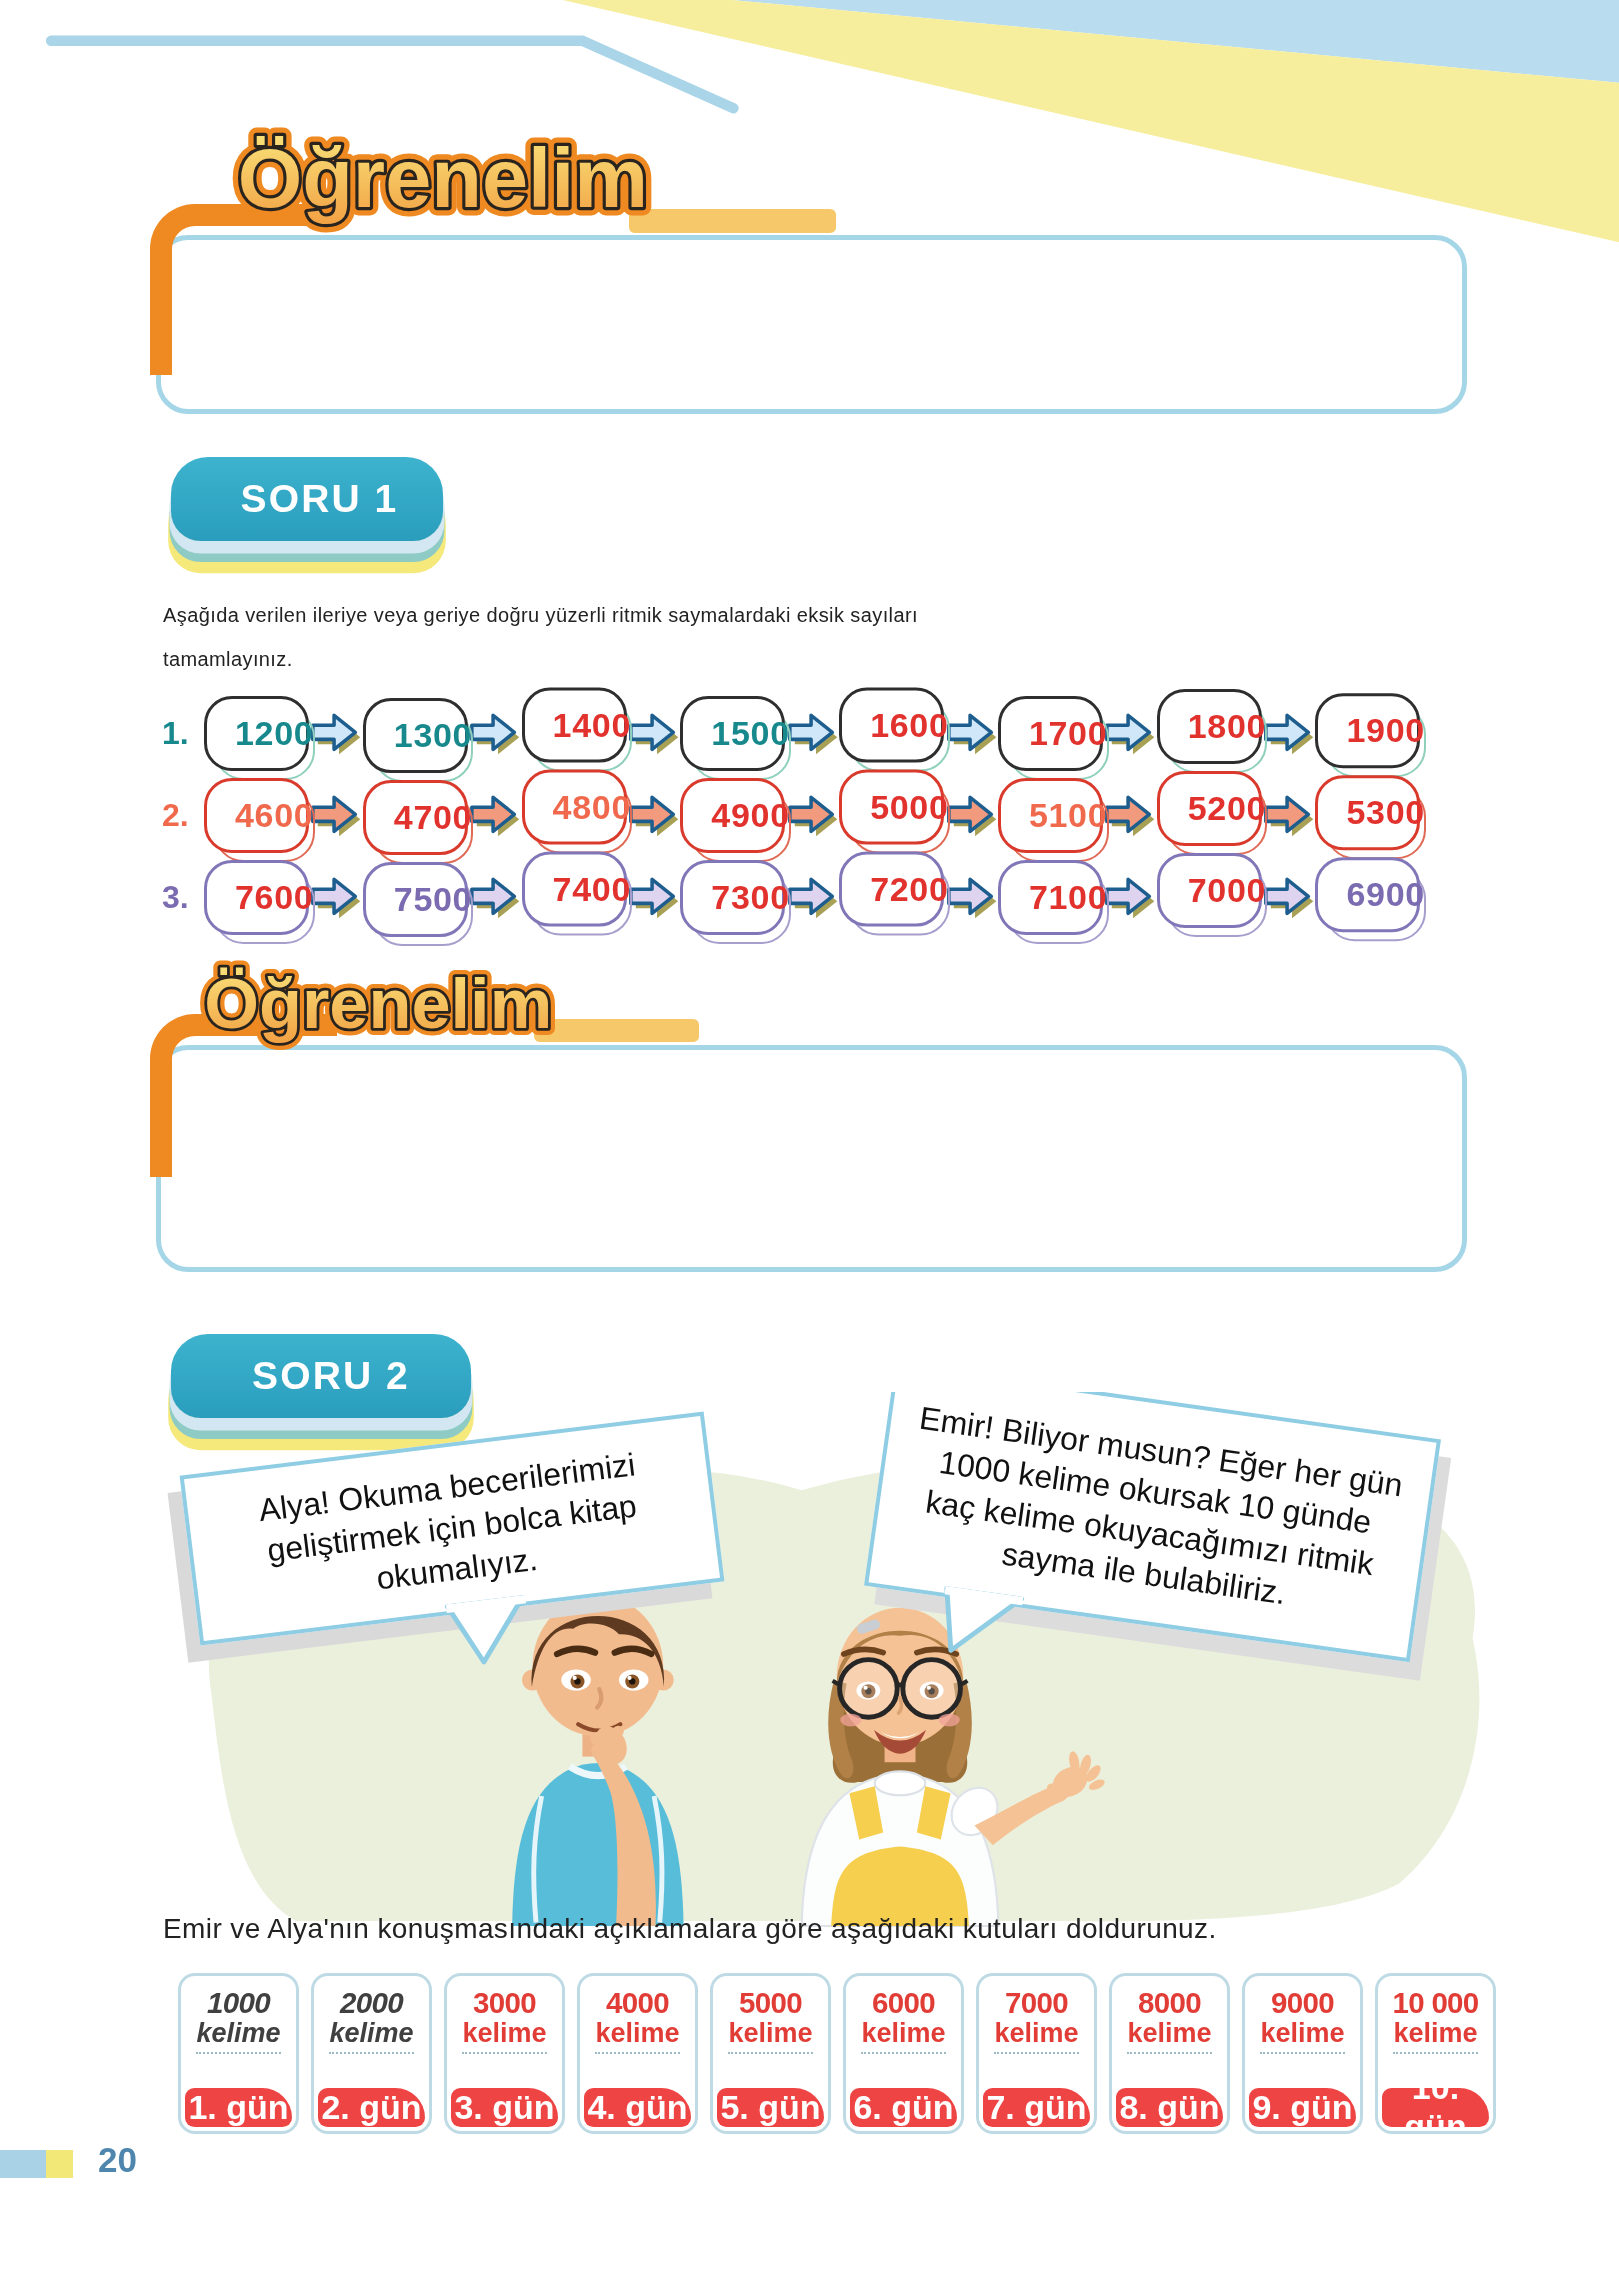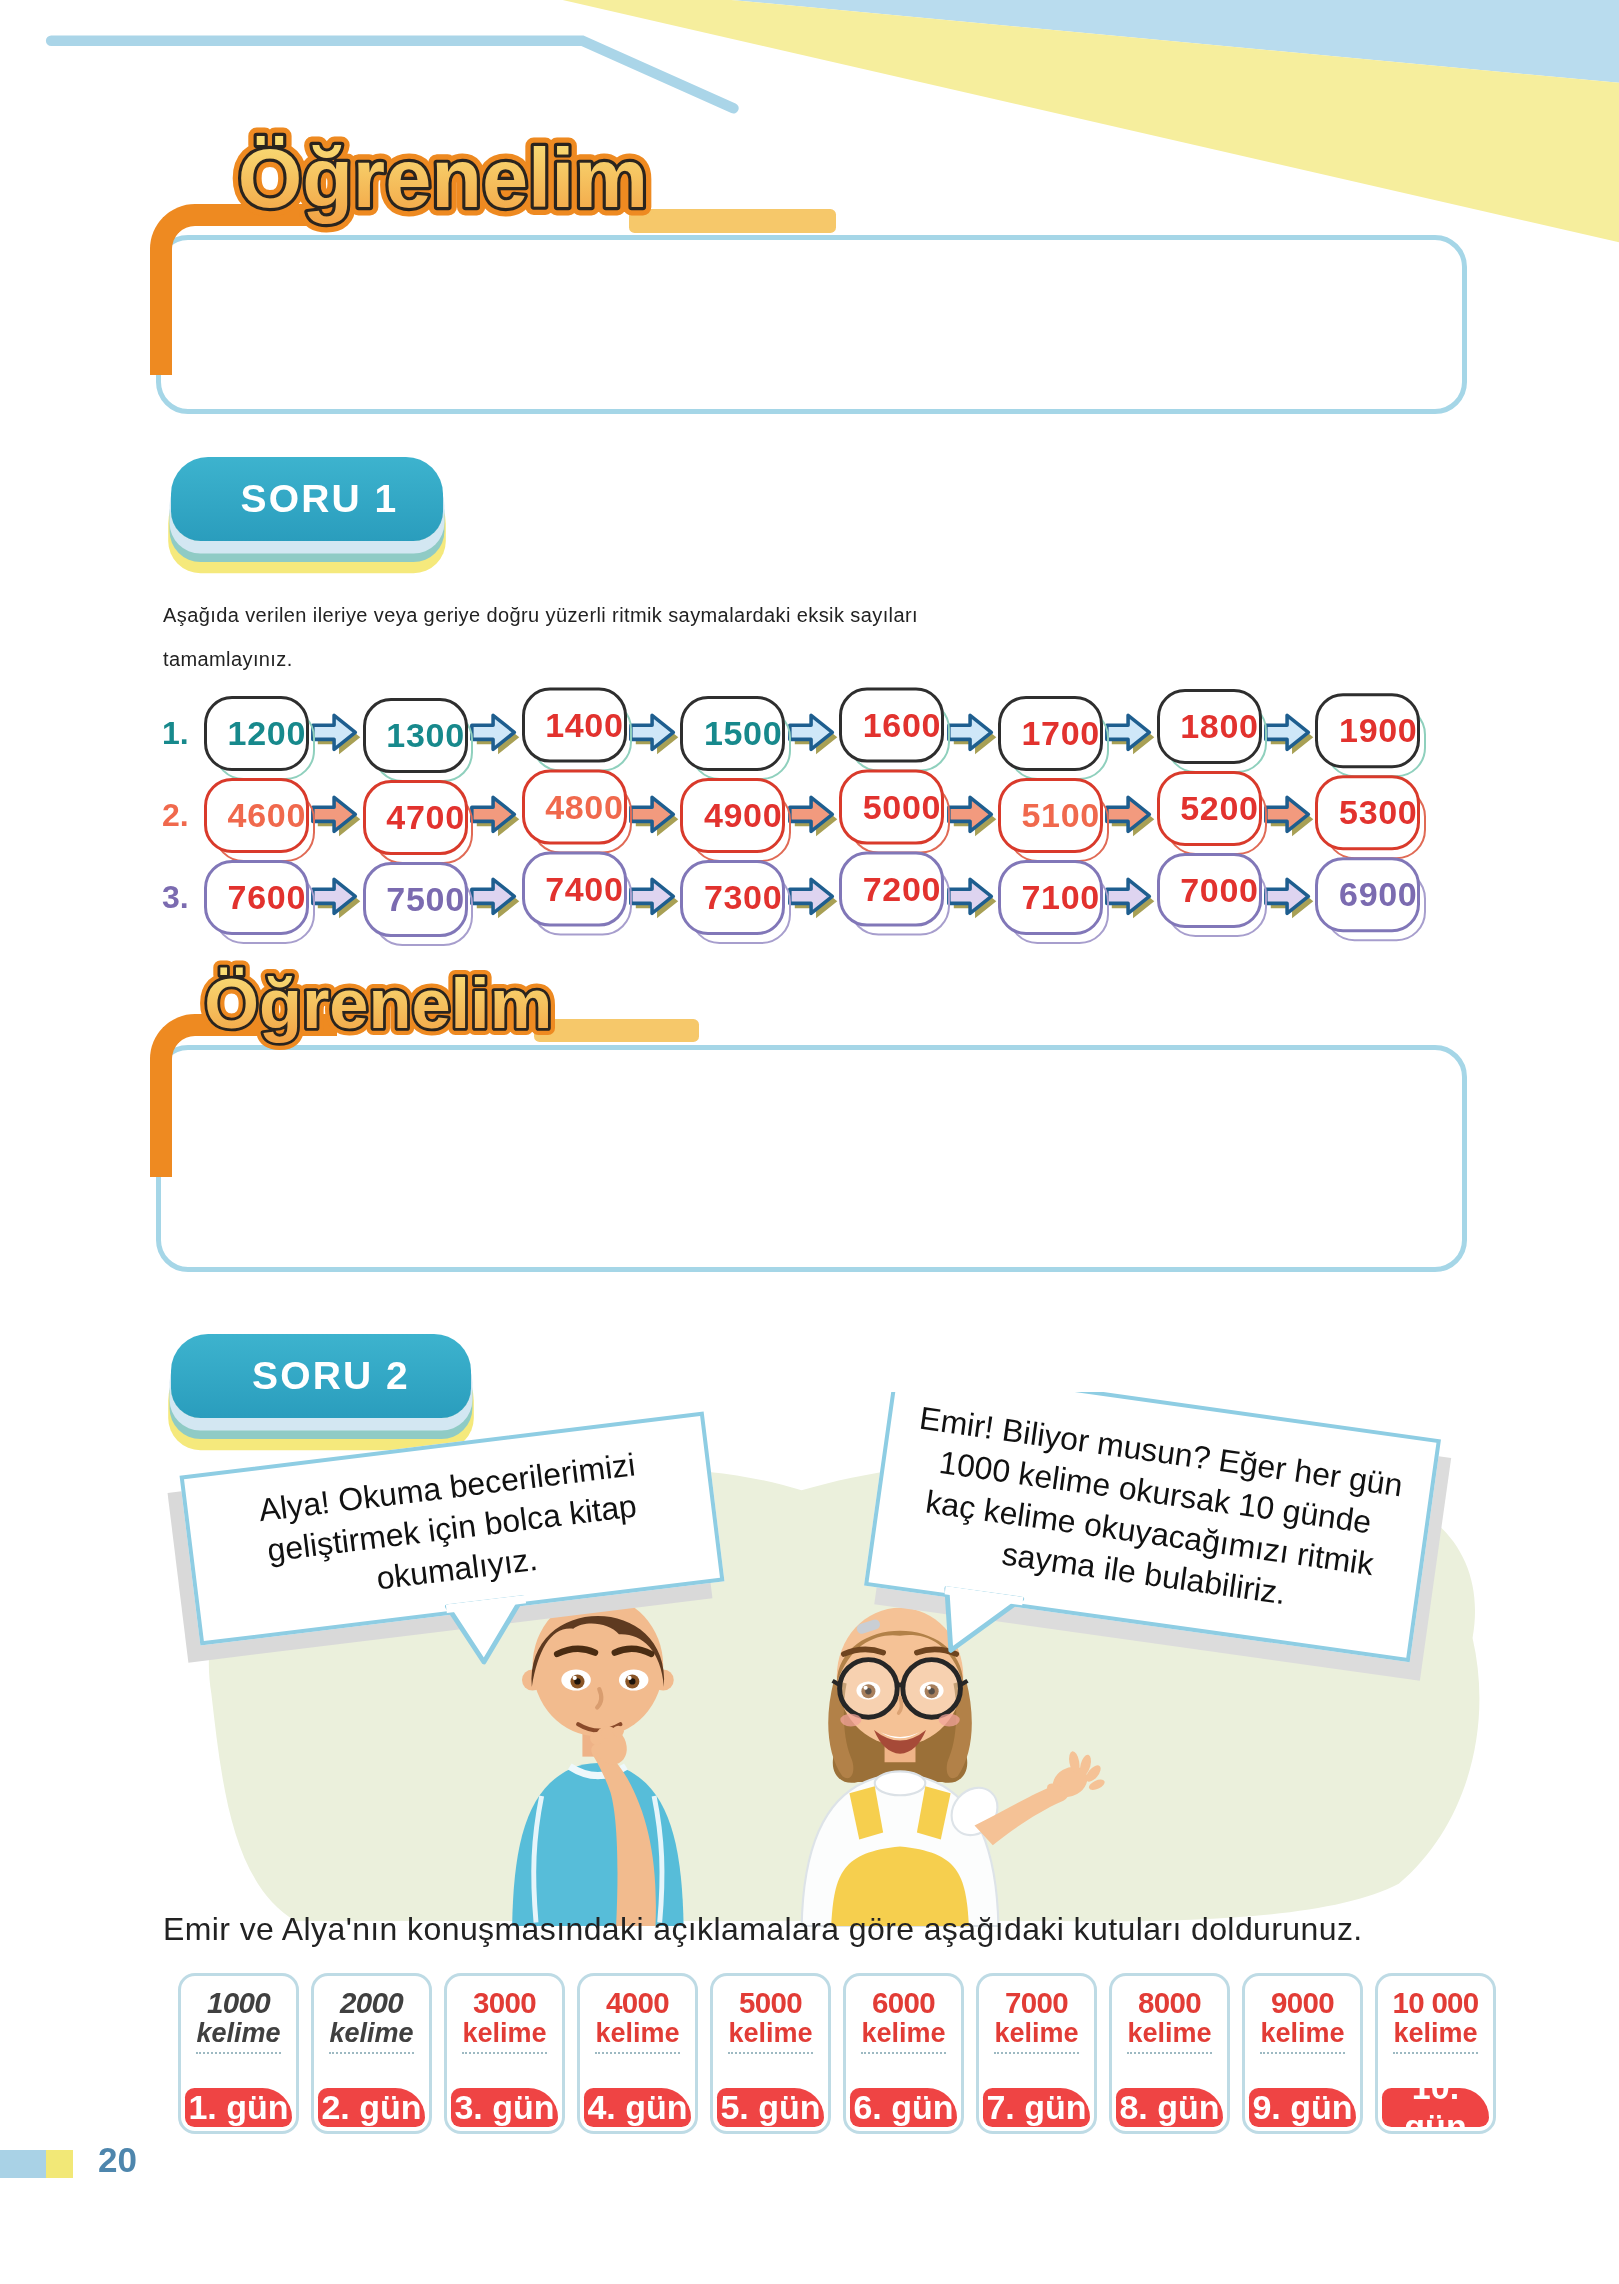--- a/index.html
+++ b/index.html
@@ -30,21 +30,21 @@
   .seq-body{display:flex;align-items:center;flex:1;}
   .seq-cell{position:relative;width:105px;height:75px;flex:0 0 auto;}
   .seq-body > .seq-cell:nth-child(3){transform:translateY(2.1px);}
   .seq-body > .seq-cell:nth-child(5){transform:translateY(-8.4px);}
   .seq-body > .seq-cell:nth-child(9){transform:translateY(-8.4px);}
   .seq-body > .seq-cell:nth-child(13){transform:translateY(-7px);}
   .seq-body > .seq-cell:nth-child(15){transform:translateY(-2.8px);}
   .box-echo{position:absolute;left:9.8px;top:12.7px;right:-5.6px;bottom:-9.1px;
             border:2.1px solid var(--echo);border-radius:29.5px;}
   .box-face{position:absolute;inset:0;background:#fff;border:3.5px solid var(--line);
-            border-radius:28px;display:flex;align-items:center;justify-content:flex-end;}
+            border-radius:28px;display:flex;align-items:center;justify-content:flex-start;padding-left:28px;}
   .seq-num{font-size:34px;font-weight:bold;letter-spacing:0.7px;}
   .seq-cell.given .seq-num{color:var(--given);}
   .seq-cell.answer .seq-num{color:#e2322e;}
   .seq-arrow{flex:0 0 auto;margin:0 1.4px;color:var(--arrow);}
   .theme-teal  {--line:#2e2e2e;--echo:#8fd0bd;--given:#17898c;--arrow:#cfe7f8;--label:#17898c;}
   .theme-salmon{--line:#d93a2b;--echo:#e06a55;--given:#f0694d;--arrow:#f29a7e;--label:#f0694d;}
   .theme-purple{--line:#8177b8;--echo:#a79ecd;--given:#7b6bb0;--arrow:#ded4f0;--label:#7b6bb0;}
 
   .instruction{position:absolute;font-size:20px;line-height:44px;color:#222;white-space:pre-line;letter-spacing:0.4px;}
 
@@ -470,21 +470,21 @@
 1000 kelime okursak 10 günde
 kaç kelime okuyacağımızı ritmik
 sayma ile bulabiliriz.</span>
       <svg class="tail" style="left:63px;bottom:-59px;" width="98" height="66" viewBox="0 0 140 94">
         <polygon points="22,3 130,3 40,90" fill="#fff" stroke="#8ecde3" stroke-width="7" stroke-linejoin="round"></polygon>
         <rect x="20" y="0" width="112" height="12" fill="#fff"></rect>
       </svg>
     </div>
   </div>
 
-  <div class="instruction" style="left:163px;top:1907px;width:1336px;font-size:32px;">Emir ve Alya'nın konuşmasındaki açıklamalara göre aşağıdaki kutuları doldurunuz.</div>
+  <div class="instruction" style="left:163px;top:1907px;width:1336px;font-size:28px;">Emir ve Alya'nın konuşmasındaki açıklamalara göre aşağıdaki kutuları doldurunuz.</div>
 
   <div class="cards">
       <div class="card given">
       <div class="card-amount">1000</div>
       <div class="card-unit">kelime</div>
       <div class="card-dash"></div>
       <div class="card-band">
         <span>1. gün</span>
       </div>
     </div>

